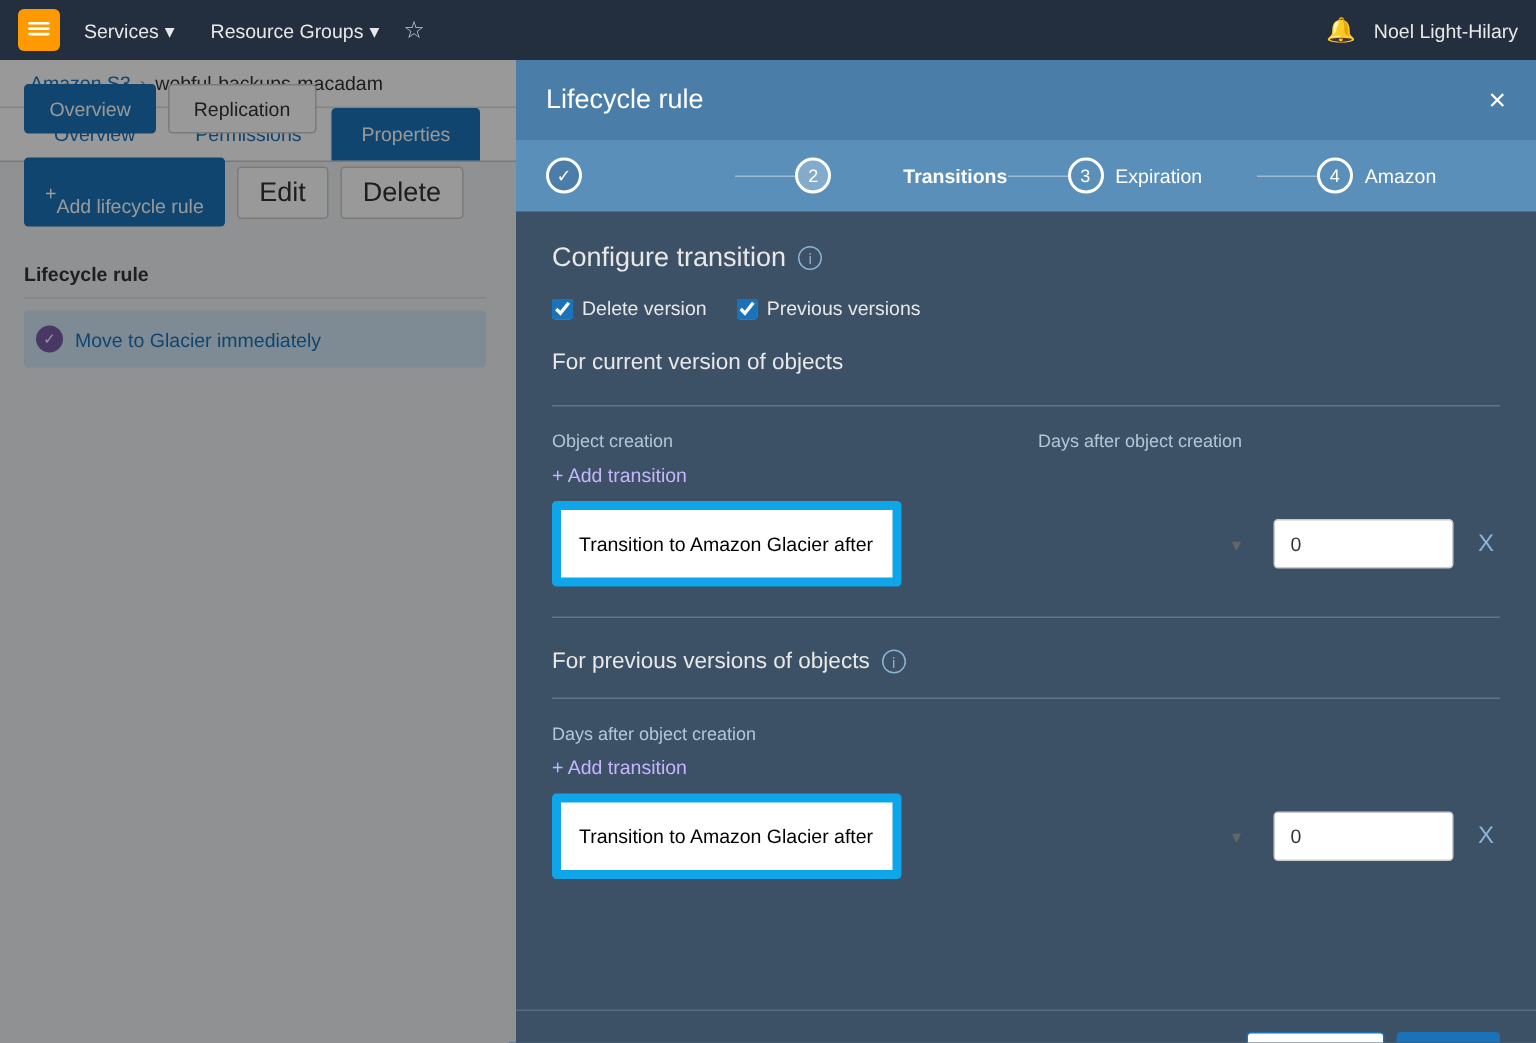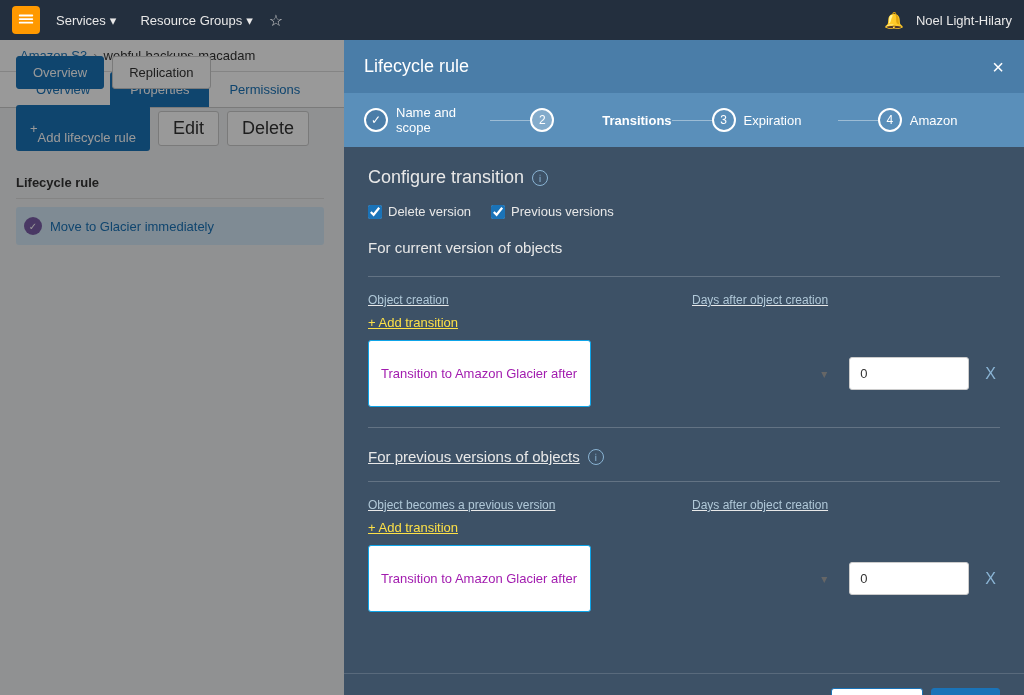--- a/index.html
+++ b/index.html
@@ -329,52 +329,50 @@
       font-weight: 500;
       padding-bottom: 20px;
       border-bottom: 1px solid rgba(255,255,255,0.2);
       margin-bottom: 16px;
     }
 
     .col-headers {
       display: flex;
       gap: 16px;
       margin-bottom: 8px;
-      text-decoration: underline;
     }
     .col-header {
       font-size: 12px;
       color: #b0c8d8;
       font-weight: 500;
     }
     .col-header:first-child { flex: 1; }
     .col-header:last-child { flex: 1; }
 
     .add-transition-link {
-      color: #fde047;
+      color: #c4b5fd;
       font-size: 13px;
       cursor: pointer;
       margin-bottom: 10px;
       display: inline-block;
-      text-decoration: underline;
     }
 
     .transition-row {
       display: flex;
       align-items: center;
       gap: 12px;
       margin-bottom: 16px;
     }
     .transition-select {
       flex: 1;
-      padding: 25px 12px;
-      border: 1px solid #0ea5e9;
+      padding: 15px 12px;
+      border: 6px solid #0ea5e9;
       border-radius: 3px;
       background: #fff;
-      color: #a21caf;
+      color: #000000;
       font-size: 13px;
       appearance: none;
       cursor: pointer;
     }
     .select-wrapper {
       flex: 1;
       position: relative;
     }
     .select-wrapper::after {
       content: '▾';
@@ -468,22 +466,22 @@
 <div class="bg-content">
 
   <div class="breadcrumb-bar">
     <span style="color:#1a73b8;cursor:pointer;">Amazon S3</span>
     <span class="breadcrumb-sep">›</span>
     <span style="color:#333;">webful-backups-macadam</span>
   </div>
 
   <div class="tab-bar">
     <div class="tab-item">Overview</div>
+    <div class="tab-item">Permissions</div>
     <div class="tab-item active">Properties</div>
-    <div class="tab-item">Permissions</div>
   </div>
 
   <div class="left-panel">
     <div class="left-nav-btns">
       <button class="left-nav-btn active">Overview</button>
       <button class="left-nav-btn">Replication</button>
     </div>
 
     <div class="action-row">
       <button class="add-btn">
@@ -506,21 +504,20 @@
     <div class="modal">
 
       <div class="modal-header">
         <span class="modal-title">Lifecycle rule</span>
         <button class="modal-close">×</button>
       </div>
 
       <div class="step-bar">
         <div class="step-item">
           <div class="step-circle completed">✓</div>
-          <span class="step-label">Name and scope</span>
         </div>
         <div class="step-divider"></div>
         <div class="step-item">
           <div class="step-circle active" style="background:rgba(255,255,255,0.25);">2</div>
           <span class="step-label active">Transitions</span>
         </div>
         <div class="step-divider"></div>
         <div class="step-item">
           <div class="step-circle">3</div>
           <span class="step-label">Expiration</span>
@@ -570,27 +567,26 @@
           </div>
           <input type="number" class="days-input" value="0" style="">
           <button class="remove-btn">X</button>
         </div>
 
         
         <div class="divider"></div>
 
         
         <div style="display:flex;align-items:center;gap:8px;margin-bottom:16px;">
-          <div class="sub-section-title" style="margin-bottom:0;border-bottom:none;padding-bottom:0;text-decoration:underline;">For previous versions of objects</div>
+          <div class="sub-section-title" style="margin-bottom:0;border-bottom:none;padding-bottom:0;">For previous versions of objects</div>
           <div class="info-icon">ℹ</div>
         </div>
         <div style="height:1px;background:rgba(255,255,255,0.2);margin-bottom:16px;"></div>
 
         <div class="col-headers">
-          <span class="col-header">Object becomes a previous version</span>
           <span class="col-header">Days after object creation</span>
         </div>
 
         <div class="add-transition-link">+ Add transition</div>
 
         <div class="transition-row">
           <div class="select-wrapper">
             <select class="transition-select">
               <option>Transition to Amazon Glacier after</option>
             </select>

